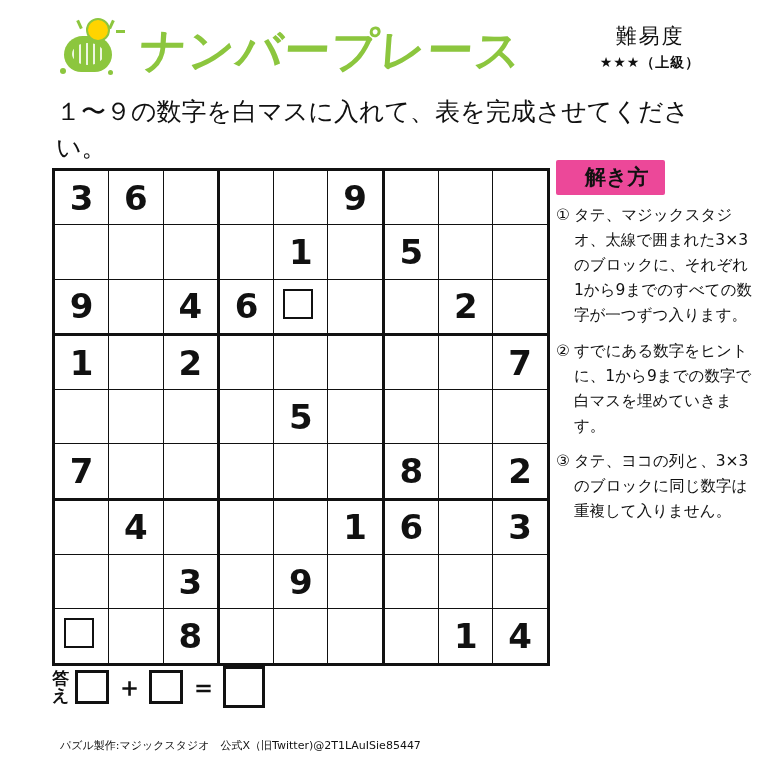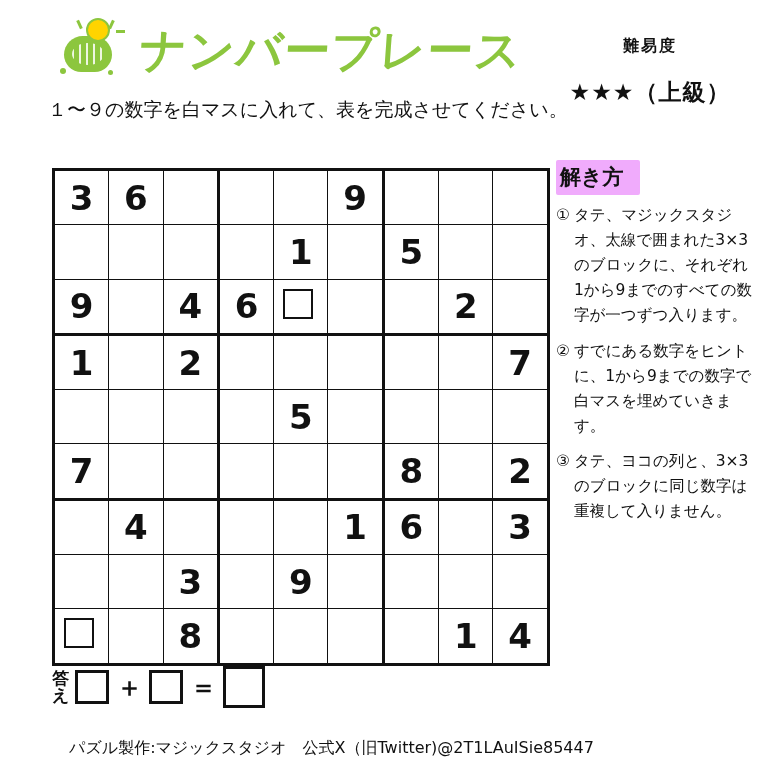--- a/index.html
+++ b/index.html
@@ -42,27 +42,27 @@
   .title-jp{
     position:absolute;left:140px;top:20px;
     font-size:46px;font-weight:bold;color:#8cc63e;
     letter-spacing:1px;
     font-family:"DejaVu Sans", sans-serif;
     transform:skewX(-4deg);
   }
   .diff-wrap{
     position:absolute;right:28px;top:22px;text-align:center;width:190px;
   }
-  .diff-label{font-size:16px;font-weight:bold;letter-spacing:2px;font-family:"DejaVu Sans",sans-serif;margin-top:14px;}
-  .diff-stars{font-size:23px;font-weight:bold;margin-top:20px;letter-spacing:1px;font-family:"DejaVu Sans",sans-serif;}
+  .diff-label{font-size:21px;font-weight:normal;letter-spacing:2px;font-family:"DejaVu Sans",sans-serif;}
+  .diff-stars{font-size:14px;font-weight:bold;margin-top:4px;letter-spacing:1px;font-family:"DejaVu Sans",sans-serif;}
 
   
   .instructions{
-    position:absolute;left:48px;top:96px;width:680px;
-    font-size:19px;line-height:1.45;font-family:Liberation Serif, serif;
+    position:absolute;left:56px;top:96px;width:680px;
+    font-size:25px;line-height:1.45;font-family:Liberation Mono, monospace;
   }
 
   
   .grid-wrap{
     position:absolute;left:52px;top:168px;
     width:480px;height:480px;
   }
   table.sudoku{
     border-collapse:collapse;width:480px;height:480px;
     table-layout:fixed;
@@ -83,23 +83,23 @@
   .dbl{
     position:absolute;left:9px;top:9px;width:30px;height:30px;
     border:2px solid #111;box-sizing:border-box;
   }
 
   
   .howto{
     position:absolute;left:556px;top:160px;width:200px;
   }
   .howto-head{
-    background:#f0abfc;
+    background:#ec4899;
     display:inline-block;
-    padding:3px 16px 4px 4px;
+    padding:3px 16px 4px 29px;
     font-size:21px;font-weight:bold;
     font-family:"DejaVu Sans",sans-serif;
     border-radius:2px;
   }
   .howto ol{margin:8px 0 0 0;padding:0;list-style:none;}
   .howto li{
     font-size:15.5px;line-height:1.62;
     font-family:"DejaVu Sans",sans-serif;
     margin-bottom:10px;
     display:flex;
@@ -120,22 +120,22 @@
   .ans-box{
     width:34px;height:34px;border:3px solid #111;box-sizing:border-box;
   }
   .ans-box.big{width:42px;height:42px;}
   .ans-op{
     font-size:26px;font-weight:bold;margin:0 7px;
     font-family:"DejaVu Sans",sans-serif;
   }
   
   .footer{
-    position:absolute;left:69px;top:738px;
-    font-size:16px;font-family:"DejaVu Sans",sans-serif;color:#111;
+    position:absolute;left:60px;top:738px;
+    font-size:11px;font-family:"DejaVu Sans",sans-serif;color:#111;
   }
 </style>
 </head>
 <body>
 
 <div class="header">
   <div class="logo-mark">
     <div class="brain"></div>
     <div class="bulb"></div>
     <div class="spark s1"></div>

